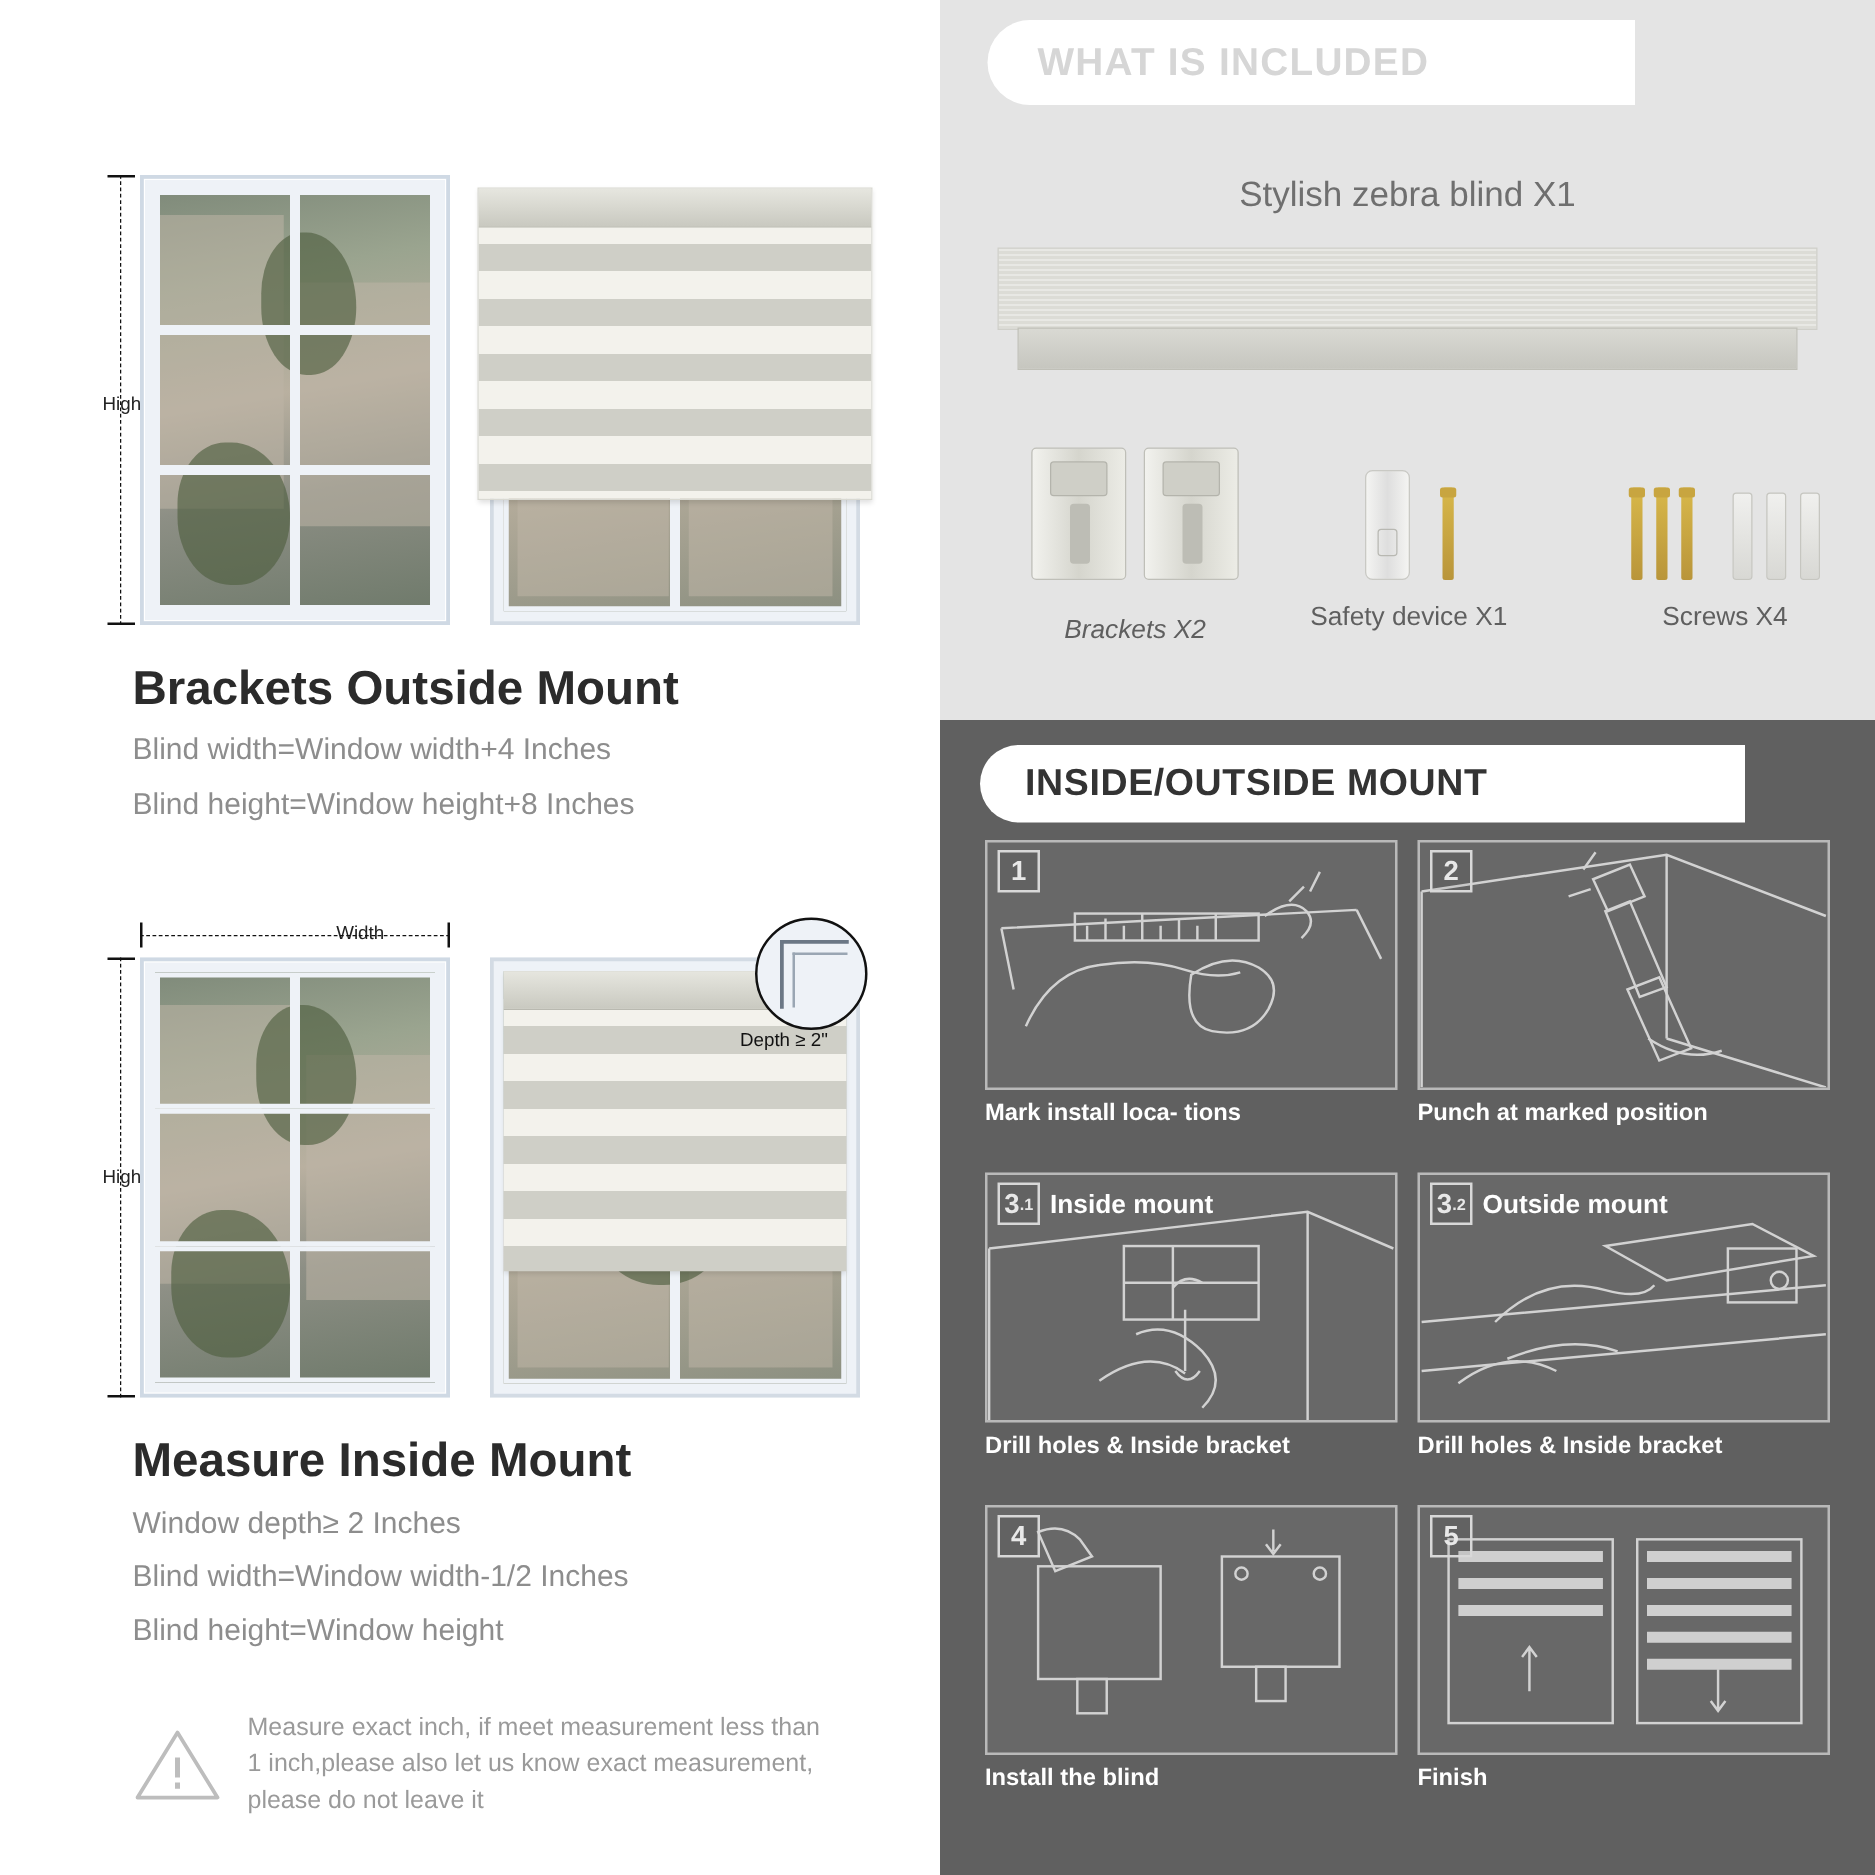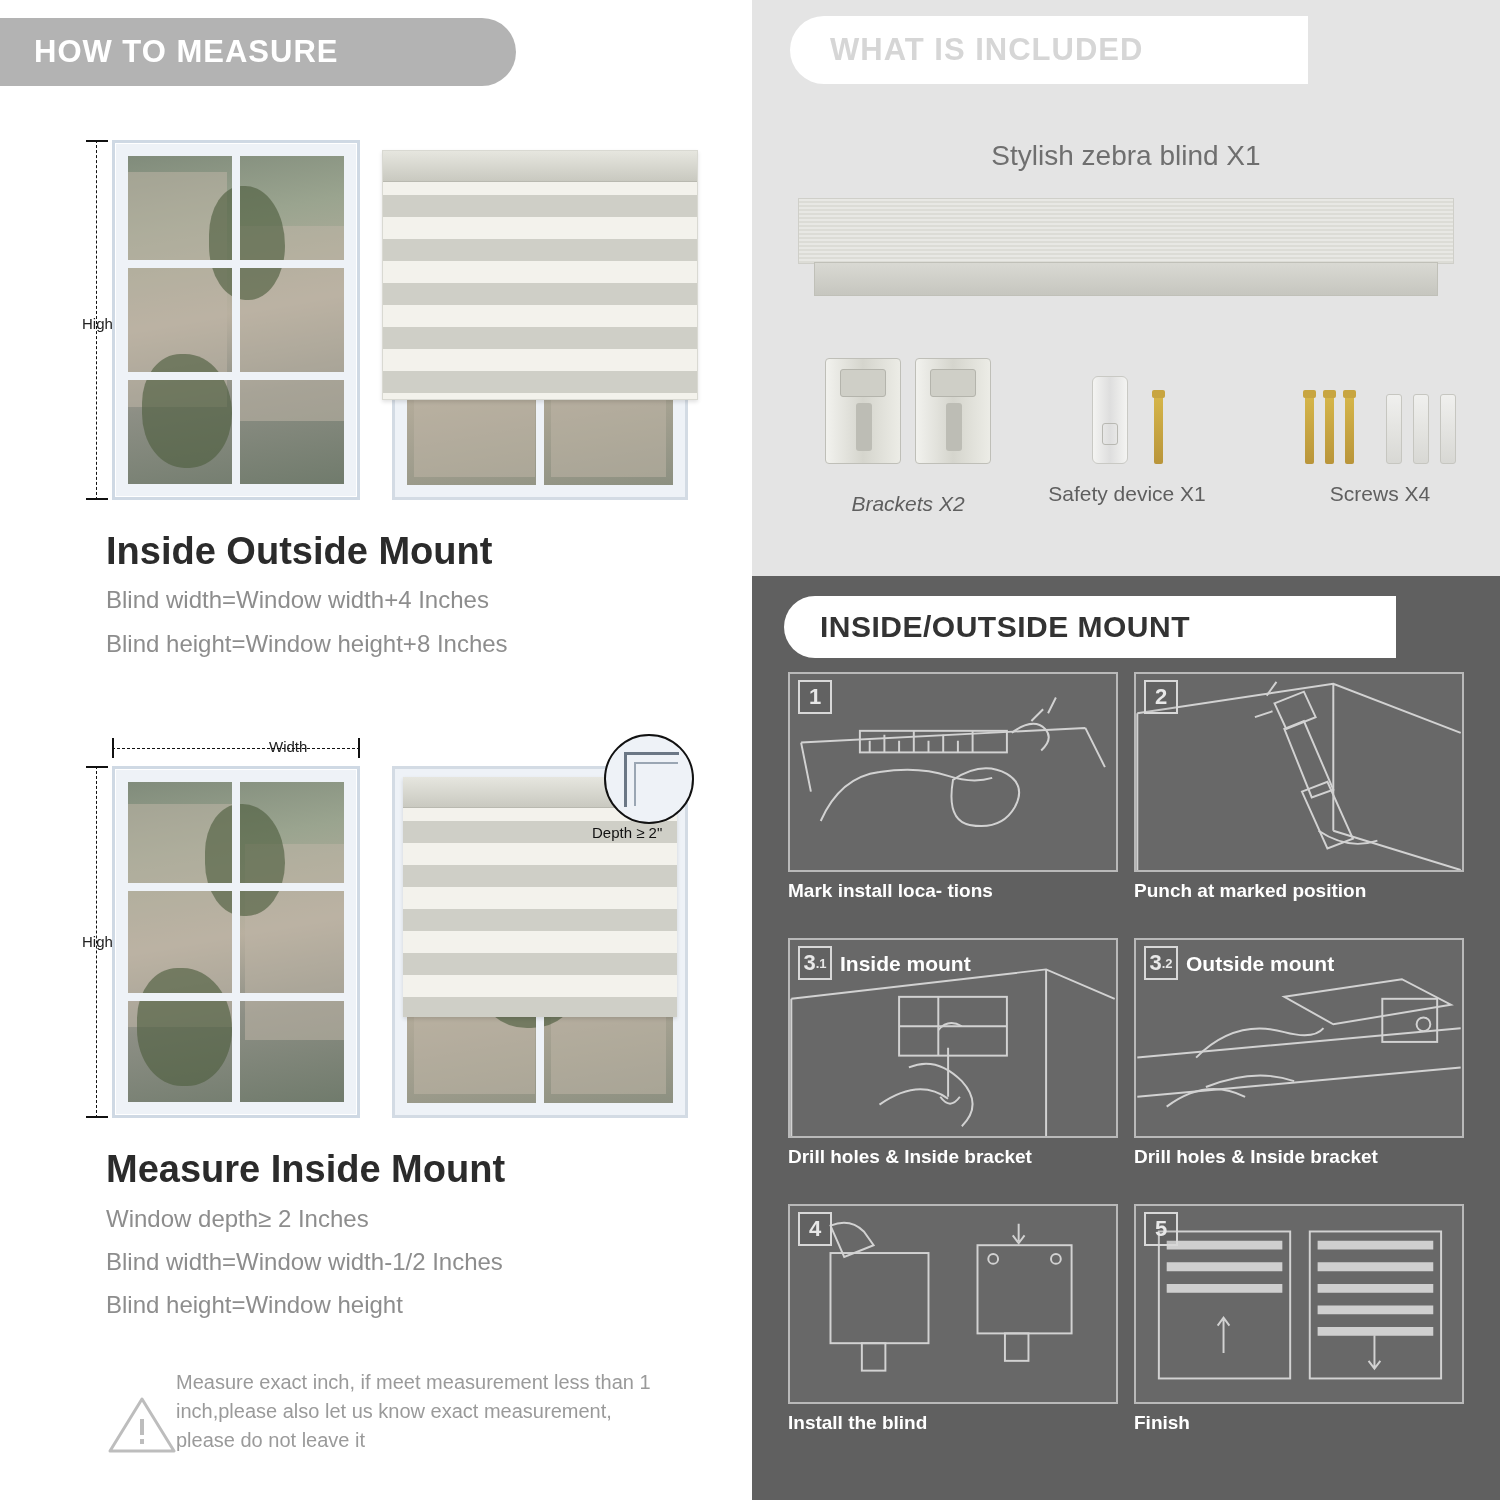--- a/index.html
+++ b/index.html
@@ -144,21 +144,22 @@
     position: absolute;
     font-size: 24px;
     color: #8d8d8d;
   }
 
   .warn-box {
     position: absolute;
     left: 108px; top: 1368px;
     width: 560px;
     display: flex;
-    align-items: flex-end;
+    gap: 22px;
+    align-items: center;
   }
   .warn-tri {
     width: 68px; height: 60px;
     flex: 0 0 68px;
     position: relative;
   }
   .warn-text {
     font-size: 20px;
     color: #9a9a9a;
     line-height: 1.45;
@@ -347,21 +348,20 @@
   }
   .sketch svg { width: 100%; height: 100%; display:block; }
 </style>
 </head>
 <body>
 
 <div class="page">
 
   <div class="left-col">
 
-    <div class="banner banner-measure">HOW TO MEASURE</div>
 
     <div class="diagram" style="left:70px; top:110px; width:620px; height:400px;">
 
       <div class="dim-label" style="left:195px; top:112px;">Width</div>
       <div class="arrow-h" style="left:42px; top:122px; width:248px;"></div>
       <div class="tick" style="left:42px; top:112px; width:2px; height:20px;"></div>
       <div class="tick" style="left:288px; top:112px; width:2px; height:20px;"></div>
 
       <div class="dim-label" style="left:8px; top:205px;">Hight</div>
       <div class="arrow-v" style="left:26px; top:30px; height:360px;"></div>
@@ -394,21 +394,21 @@
             <div class="pane"></div>
               <div class="pane"></div>
           </div>
         </div>
       </div>
       <div class="blind-stack" style="left:312px; top:40px; width:316px; height:250px; border:1px solid #d9d9d2; box-sizing:border-box;">
         <div class="headrail"></div>
       </div>
     </div>
 
-    <div class="h2" style="left:106px; top:530px;">Inside Outside Mount</div>
+    <div class="h2" style="left:106px; top:530px;">Brackets Outside Mount</div>
     <div class="line" style="left:106px; top:586px;">Blind width=Window width+4 Inches</div>
     <div class="line" style="left:106px; top:630px;">Blind height=Window height+8 Inches</div>
 
     <div class="diagram" style="left:70px; top:728px; width:620px; height:400px;">
 
       <div class="dim-label" style="left:195px; top:10px;">Width</div>
       <div class="arrow-h" style="left:42px; top:20px; width:248px;"></div>
       <div class="tick" style="left:42px; top:10px; width:2px; height:20px;"></div>
       <div class="tick" style="left:288px; top:10px; width:2px; height:20px;"></div>
 

